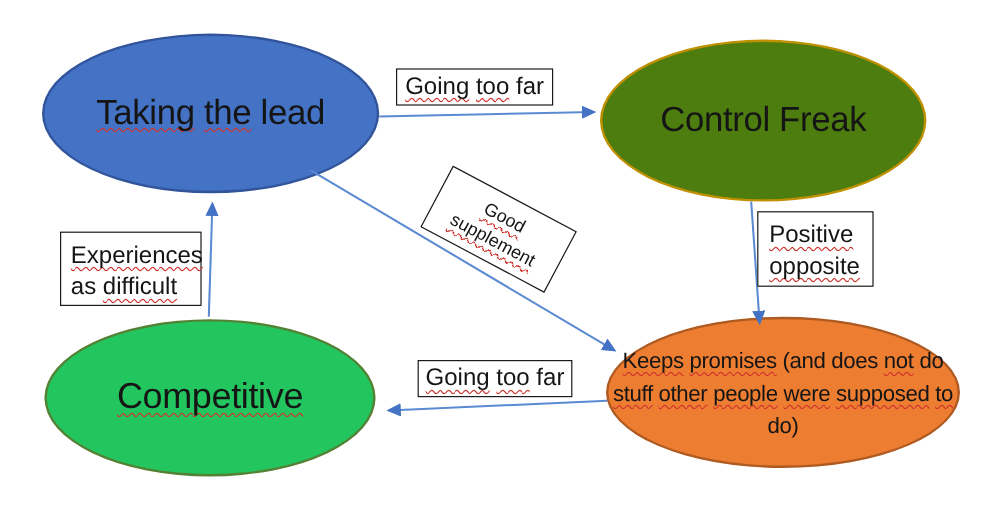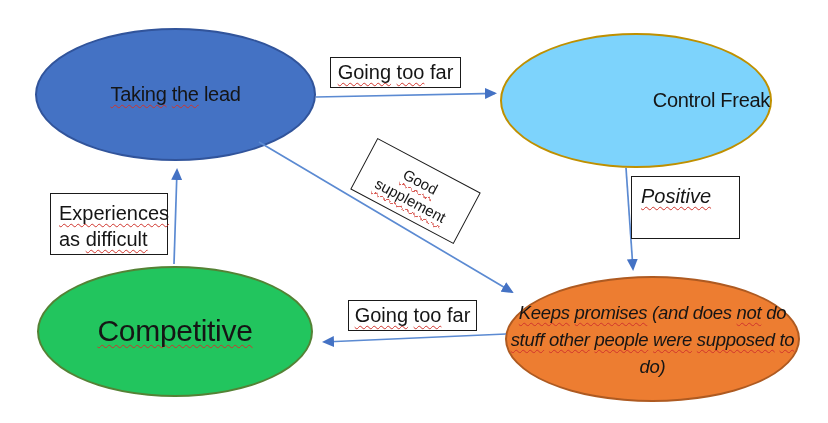--- a/index.html
+++ b/index.html
@@ -7,25 +7,25 @@
     position:relative; width:828px; height:423px; background:#ffffff;
     font-family:"Liberation Sans", sans-serif; color:#151515; overflow:hidden;
   }
   #arrow-layer { position:absolute; left:0; top:0; width:828px; height:423px; z-index:2; }
   .ellipse {
     position:absolute; border-radius:50%; box-sizing:border-box;
     display:flex; align-items:center; justify-content:center;
     text-align:center; z-index:1;
   }
   .ellipse-blue   { background:#4472c4; border:2.5px solid #31549b; }
-  .ellipse-yellow { background:#7dd3fc; border:2.5px solid #bf9000;justify-content:flex-end; }
+  .ellipse-yellow { background:#4d7c0f; border:2.5px solid #bf9000; }
   .ellipse-green  { background:#22c55e; border:2.5px solid #548235; }
   .ellipse-orange { background:#ed7d31; border:2.5px solid #ae5a21; }
   .node-text { letter-spacing:-0.3px; line-height:1.15; }
-  .size-lg { font-size:20px; }
+  .size-lg { font-size:29px; }
   .size-xl { font-size:30px; }
   .size-sm { font-size:18.5px; line-height:27px; }
   .labelbox {
     position:absolute; background:#ffffff; border:1.6px solid #1a1a1a;
     box-sizing:border-box; z-index:3; font-size:20px; color:#151515;
   }
   .labelbox .line { display:block; }
   .center-text { text-align:center; }
   .left-text { text-align:left; }
   .sq {
@@ -65,39 +65,40 @@
   </div>
 
   <div class="ellipse ellipse-yellow" style="left:500px; top:33px; width:272px; height:135px;">
     <div class="node-text size-lg">Control Freak</div>
   </div>
 
   <div class="ellipse ellipse-green" style="left:37px; top:266px; width:276px; height:131px;">
     <div class="node-text size-xl"><span class="sq">Competitive</span></div>
   </div>
 
-  <div class="ellipse ellipse-orange" style="left:505px; top:276px; width:295px; height:126px;font-style:italic;">
+  <div class="ellipse ellipse-orange" style="left:505px; top:264px; width:295px; height:126px;">
     <div class="node-text size-sm">
       <span class="line"><span class="sq">Keeps</span><span> </span><span class="sq">promises</span><span> (and does </span><span class="sq">not</span></span>
       <span class="line"><span>do </span><span class="sq">stuff</span><span> </span><span class="sq">other</span><span> </span><span class="sq">people</span><span> </span><span class="sq">were</span></span>
       <span class="line"><span class="sq">supposed</span><span> </span><span class="sq">to</span><span> do)</span></span>
     </div>
   </div>
 
   <div class="labelbox center-text" style="left:330px; top:57px; width:131px; height:31px; line-height:28px;"><span class="sq">Going</span><span> </span><span class="sq">too</span><span> far</span></div>
 
   <div class="labelbox rot center-text" style="left:357px; top:162px; width:117px; height:58px;">
     <div>
       <span class="line"><span class="sq">Good</span></span>
       <span class="line"><span class="sq">supplement</span></span>
     </div>
   </div>
 
-  <div class="labelbox left-text" style="left:631px; top:176px; width:109px; height:63px; padding:6px 0 0 9px; line-height:26px;font-style:italic;">
+  <div class="labelbox left-text" style="left:631px; top:176px; width:97px; height:63px; padding:6px 0 0 9px; line-height:26px;">
     <span class="line"><span class="sq">Positive</span></span>
+    <span class="line"><span class="sq">opposite</span></span>
   </div>
 
   <div class="labelbox left-text" style="left:50px; top:193px; width:118px; height:62px; padding:6px 0 0 8px; line-height:26px;">
     <span class="line"><span class="sq">Experiences</span></span>
     <span class="line"><span>as </span><span class="sq">difficult</span></span>
   </div>
 
   <div class="labelbox center-text" style="left:348px; top:300px; width:129px; height:31px; line-height:28px;"><span class="sq">Going</span><span> </span><span class="sq">too</span><span> far</span></div>
 
 </div>

